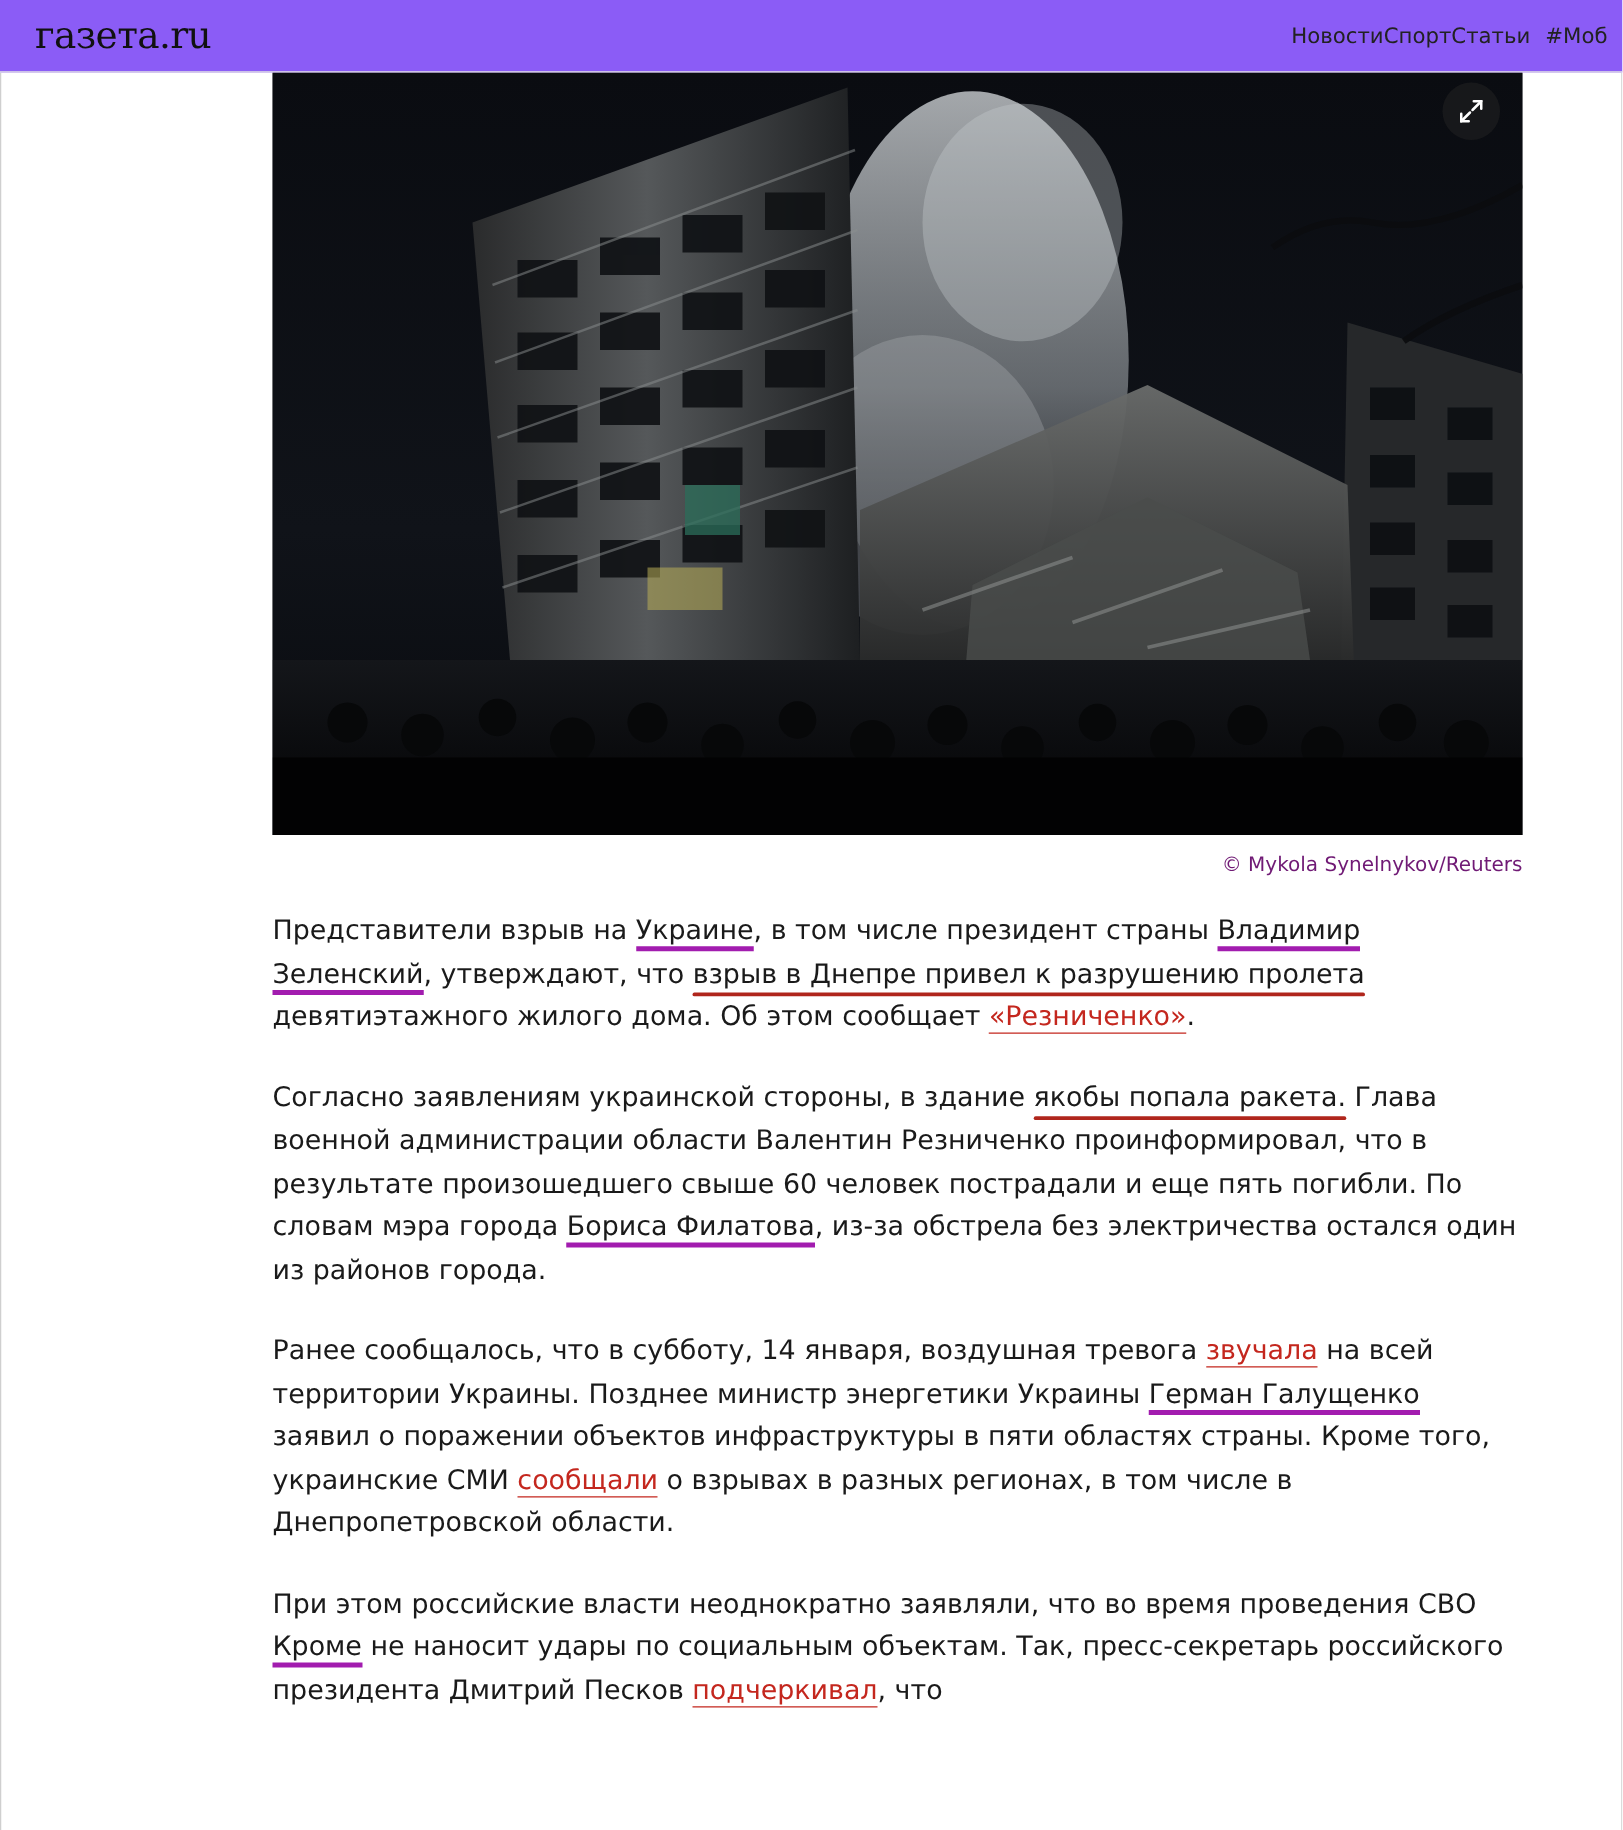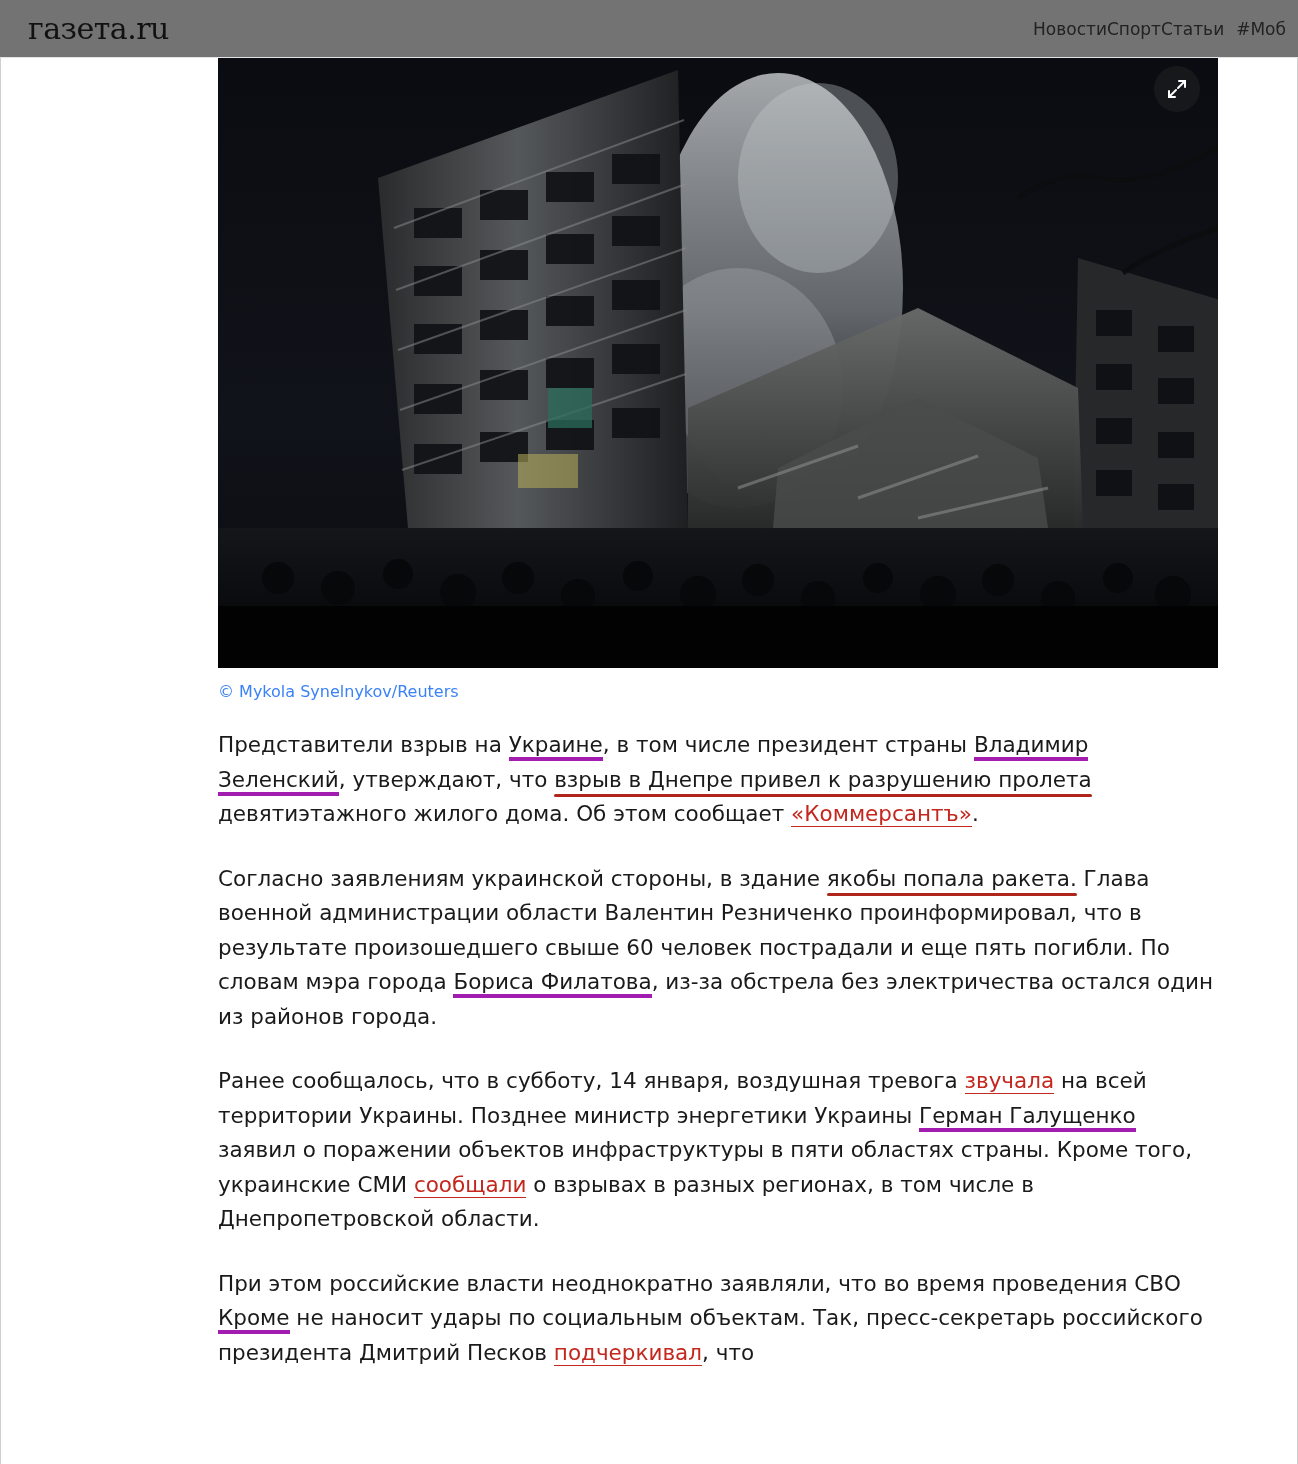--- a/index.html
+++ b/index.html
@@ -13,21 +13,21 @@
     overflow: hidden;
     font-family: "DejaVu Sans", "Liberation Sans", sans-serif;
     color: #111;
     position: relative;
   }
 
   
   .site-header {
     position: relative;
     height: 58px;
-    background: #737373;
+    background: #8b5cf6;
     border-bottom: 1px solid #e3e3e3;
     display: flex;
     align-items: center;
     justify-content: space-between;
     padding: 0 8px 0 28px;
     box-sizing: border-box;
   }
   .logo {
     font-family: "DejaVu Serif", "Liberation Serif", serif;
     font-size: 30px;
@@ -107,22 +107,23 @@
     background: rgba(35,35,35,0.55);
     display: flex;
     align-items: center;
     justify-content: center;
     cursor: pointer;
   }
   .expand-btn svg { display: block; }
   .credit {
     margin-top: 14px;
     font-size: 16px;
-    color: #3b82f6;
+    color: #701a75;
     font-family: "DejaVu Sans", "Liberation Sans", sans-serif;
+    text-align: right;
   }
 
   
   .article-body {
     position: absolute;
     left: 218px;
     top: 670px;
     width: 1000px;
     font-size: 21.5px;
     line-height: 34.5px;
@@ -305,21 +306,21 @@
           <path d="M3 19 L10 12"></path>
         </svg>
       </div>
     </div>
     <figcaption class="credit">© Mykola Synelnykov/Reuters</figcaption>
   </figure>
 
   <div class="article-body">
 
     <p>
-      <span>Представители взрыв на </span><a class="link">Украине</a><span>, в том числе президент страны </span><a class="link">Владимир Зеленский</a><span>, утверждают, что </span><span class="hl">взрыв в Днепре привел к разрушению пролета</span><span> девятиэтажного жилого дома. Об этом сообщает </span><a class="link-red">«Коммерсантъ»</a><span>.</span>
+      <span>Представители взрыв на </span><a class="link">Украине</a><span>, в том числе президент страны </span><a class="link">Владимир Зеленский</a><span>, утверждают, что </span><span class="hl">взрыв в Днепре привел к разрушению пролета</span><span> девятиэтажного жилого дома. Об этом сообщает </span><a class="link-red">«Резниченко»</a><span>.</span>
     </p>
 
     <p>
       <span>Согласно заявлениям украинской стороны, в здание </span><span class="hl">якобы попала ракета.</span><span> Глава военной администрации области Валентин Резниченко проинформировал, что в результате произошедшего свыше 60 человек пострадали и еще пять погибли. По словам мэра города </span><a class="link">Бориса Филатова</a><span>, из-за обстрела без электричества остался один из районов города.</span>
     </p>
 
     <p>
       <span>Ранее сообщалось, что в субботу, 14 января, воздушная тревога </span><a class="link-red">звучала</a><span> на всей территории Украины. Позднее министр энергетики Украины </span><a class="link">Герман Галущенко</a><span> заявил о поражении объектов инфраструктуры в пяти областях страны. Кроме того, украинские СМИ </span><a class="link-red">сообщали</a><span> о взрывах в разных регионах, в том числе в Днепропетровской области.</span>
     </p>
 

